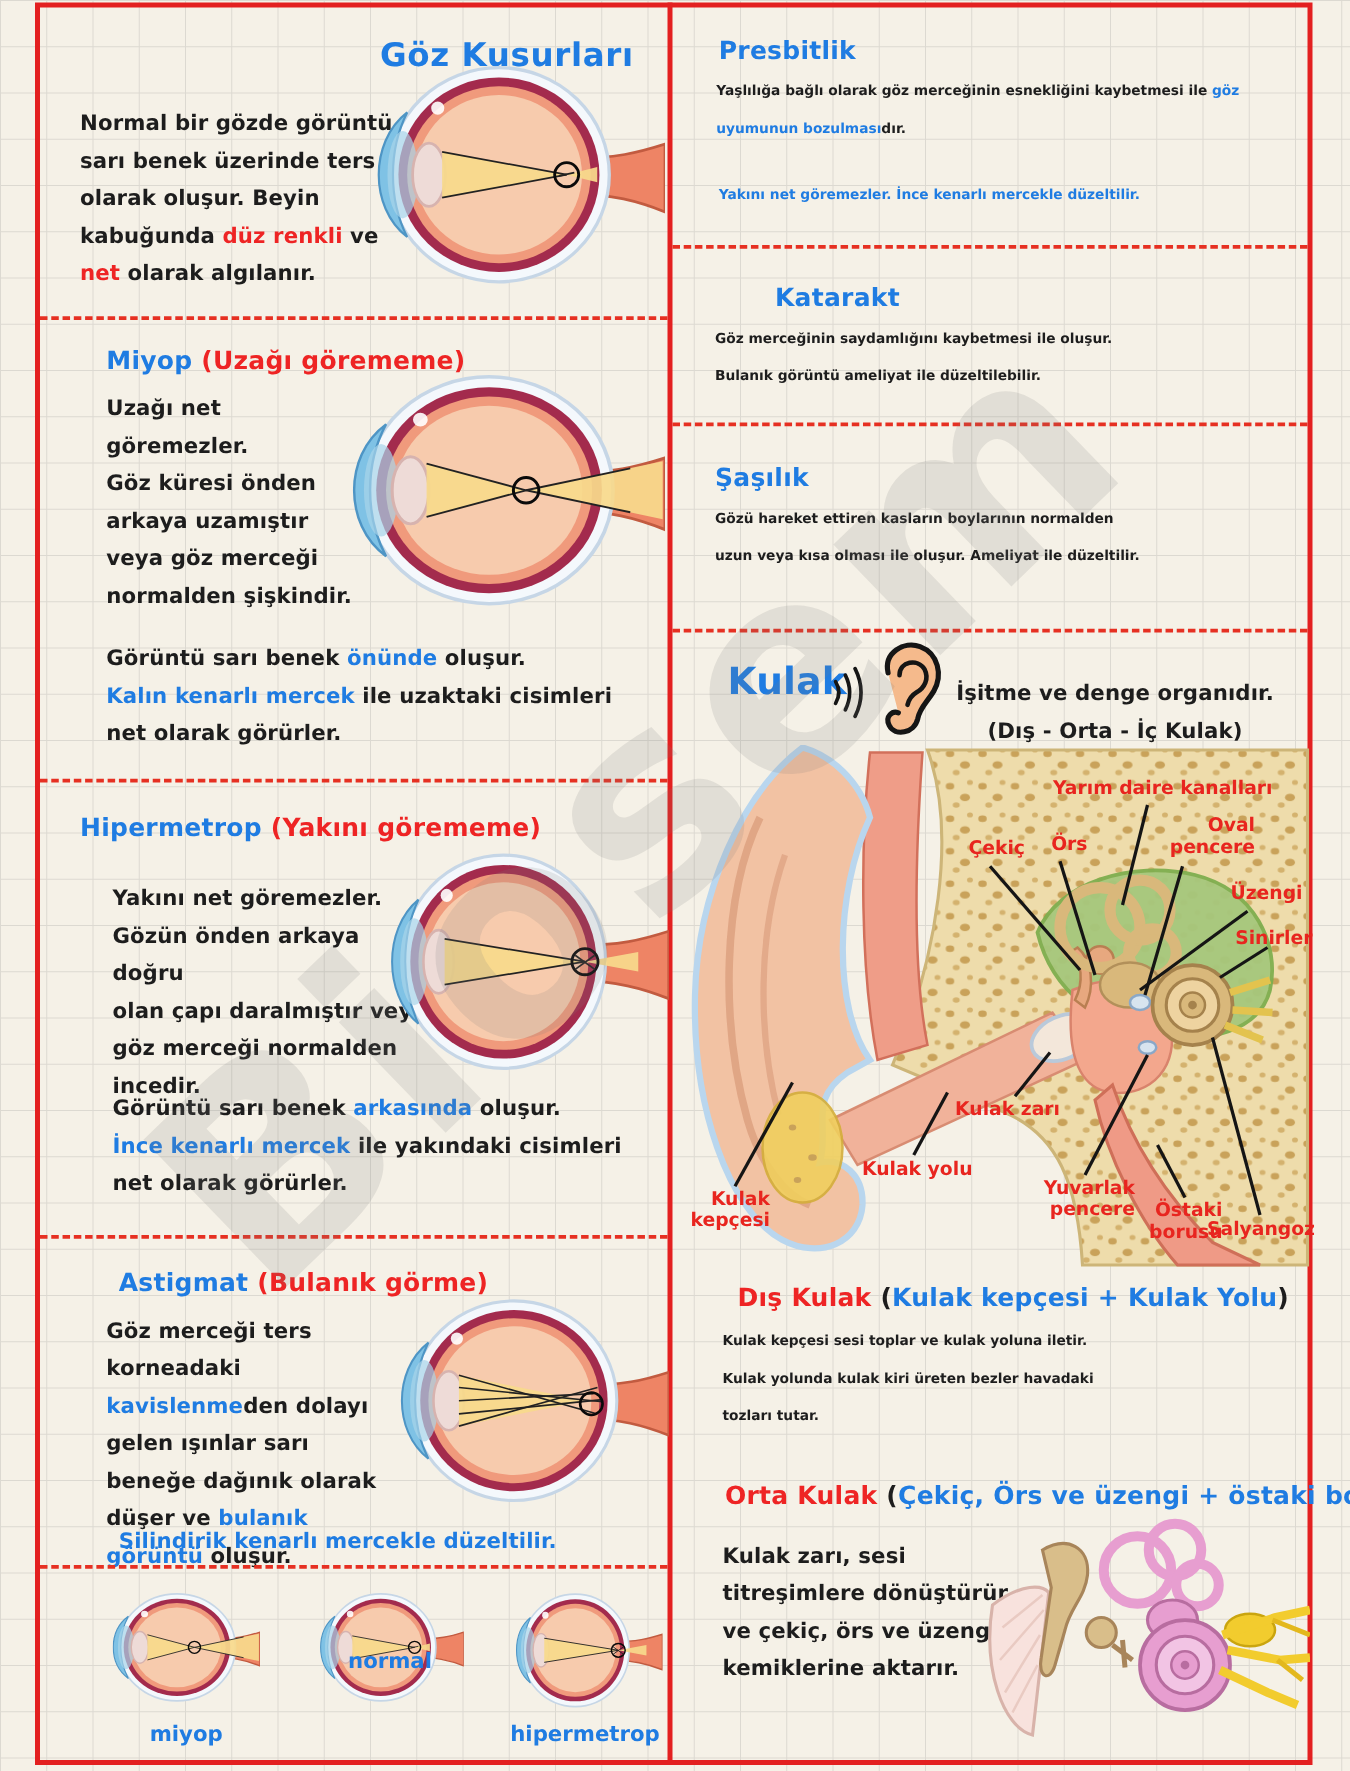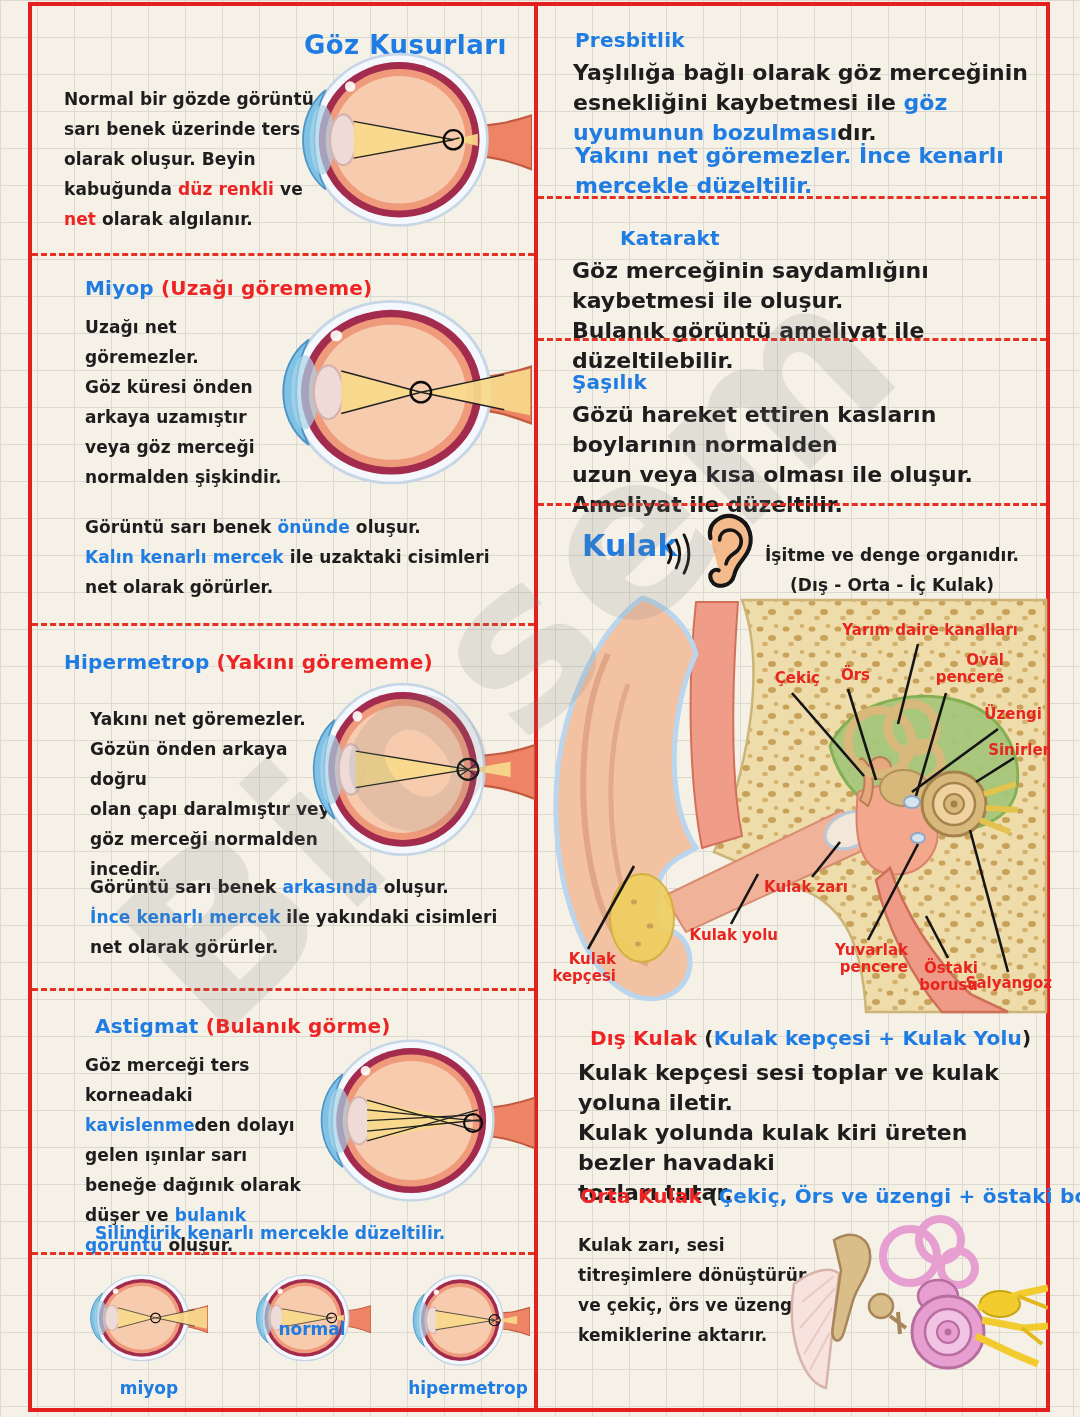--- a/index.html
+++ b/index.html
@@ -21,21 +21,21 @@
   .dash { position:absolute; height:0; border-top:3px dashed #e63022; }
   .watermark {
     position:absolute; left:-20px; top:520px; width:1060px; text-align:center;
     font-size:225px; letter-spacing:8px; color:rgba(125,125,125,0.16);
     transform:rotate(-44deg); pointer-events:none; z-index:5;
   }
   .title { font-size:26px; color:#1f7ce2; text-align:right; letter-spacing:0.5px; }
   .heading { font-size:20px; letter-spacing:0.2px; white-space:nowrap; }
   .h-big { font-size:30px; }
   .body { font-size:17px; line-height:30px; white-space:pre-line; letter-spacing:0.1px; }
-  .body-sm { font-size:22px; line-height:30px; white-space:pre-line; }
+  .body-sm { font-size:11px; line-height:30px; white-space:pre-line; }
   .t-blue { color:#1f7ce2; }
   .t-red  { color:#ee2424; }
   .t-black{ color:#1d1d1d; }
   .center { text-align:center; }
   .eye svg { display:block; width:100%; }
   .eyelabel { font-size:17px; color:#1f7ce2; text-align:center; }
   
   .nerve{fill:#ee8465;stroke:#c25b40;stroke-width:2.5}
   .e-sclera{fill:#f4f8fc;stroke:#c6d6e6;stroke-width:3}
   .e-ring1{fill:#a32b4d}

